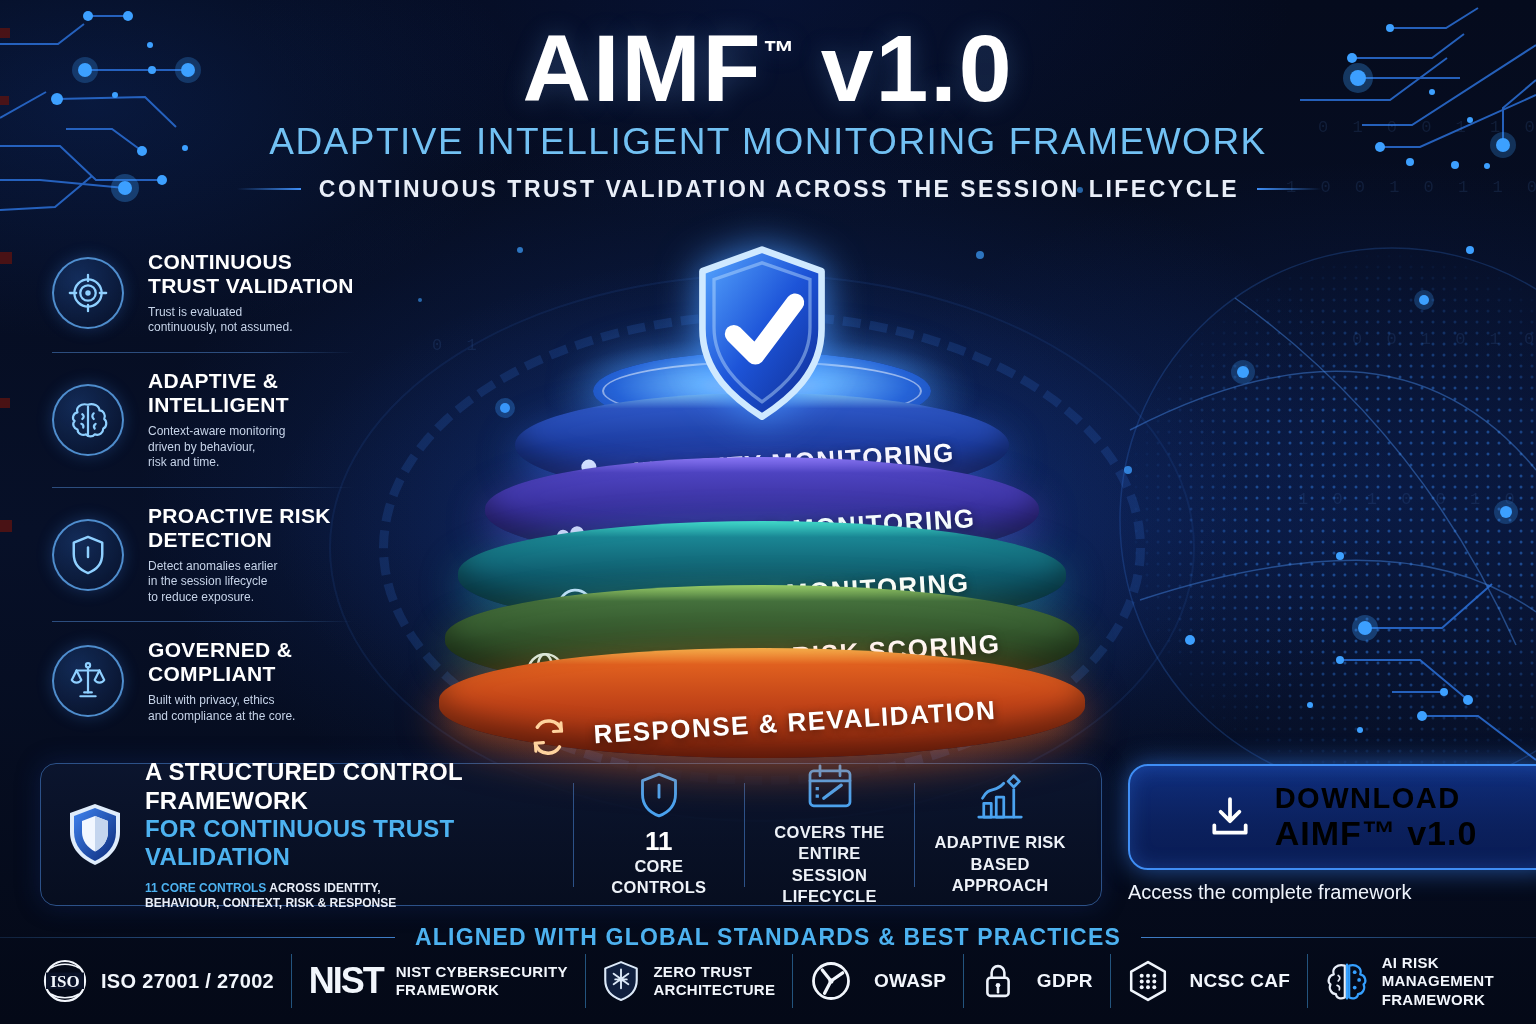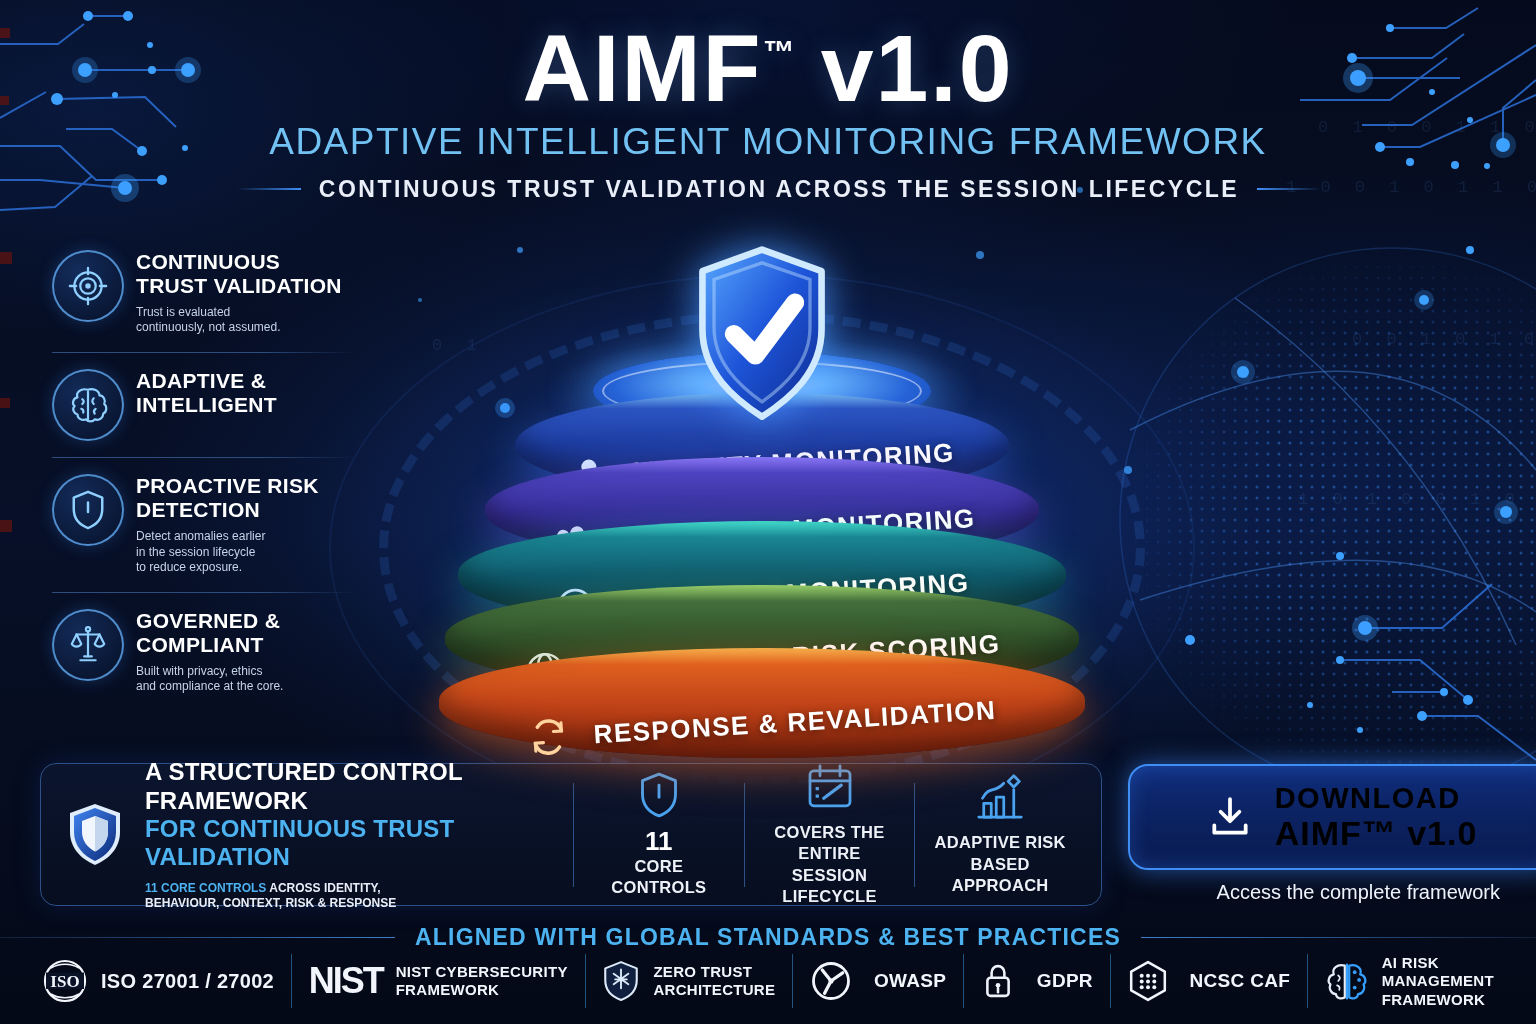--- a/index.html
+++ b/index.html
@@ -33,21 +33,21 @@
   .title .ver{margin-left:26px;}
   .subtitle{margin-top:4px;font-size:37px;font-weight:400;color:#72c1f3;letter-spacing:1.5px;}
   .tagline-row{margin-top:13px;display:flex;align-items:center;justify-content:center;gap:18px;margin-left:22px;}
   .tagline{font-size:23px;font-weight:600;color:#e9eef8;letter-spacing:2.5px;}
   .tag-dash{width:64px;height:2px;}
   .tag-dash.l{background:linear-gradient(90deg,transparent,#3f8ef5);}
   .tag-dash.r{background:linear-gradient(270deg,transparent,#3f8ef5);}
 
   
   .principles{position:absolute;left:52px;top:250px;width:302px;z-index:3;}
-  .principle{display:flex;gap:12px;align-items:flex-start;}
+  .principle{display:flex;gap:24px;align-items:center;}
   .p-icon-wrap{width:72px;height:72px;border-radius:50%;flex:0 0 auto;
     border:2px solid rgba(92,162,232,.85);display:flex;align-items:center;justify-content:center;
     background:radial-gradient(circle at 35% 30%,rgba(40,90,170,.38),rgba(8,20,48,.25));
     box-shadow:0 0 16px rgba(60,130,230,.28);}
   .p-title{font-size:21px;font-weight:700;color:#fff;line-height:1.14;white-space:pre-line;letter-spacing:.3px;}
   .p-desc{margin-top:7px;font-size:12px;color:#c6d3e8;line-height:1.3;white-space:pre-line;}
   .p-divider{height:1px;margin:16px 0;background:linear-gradient(90deg,#2c4d7e 70%,rgba(44,77,126,0));}
 
   
   .platform-halo{position:absolute;left:762px;top:336px;width:440px;height:112px;transform:translateX(-50%);
@@ -91,21 +91,21 @@
 
   
   .dl-btn{position:absolute;left:1128px;top:764px;width:428px;height:106px;z-index:3;
     border-radius:20px;border:2px solid #3f8ef5;cursor:pointer;
     background:linear-gradient(180deg,#11318114 0%,#0a1d56 100%),linear-gradient(180deg,#103081 0%,#0a1d56 100%);
     box-shadow:0 0 26px rgba(56,130,246,.6),inset 0 0 20px rgba(56,130,246,.28);
     display:flex;align-items:center;justify-content:center;gap:22px;}
   .dl-text{text-align:left;}
   .dl-l1{font-size:29px;font-weight:700;letter-spacing:1.5px;line-height:1.12;}
   .dl-l2{font-size:34px;font-weight:700;letter-spacing:1px;line-height:1.12;}
-  .dl-caption{position:absolute;left:1128px;top:881px;width:372px;text-align:right;z-index:3;
+  .dl-caption{position:absolute;left:1128px;top:881px;width:372px;text-align:left;z-index:3;
     font-size:20px;color:#eef3fb;}
 
   
   .f-heading-row{position:absolute;top:924px;left:0;width:100%;z-index:3;
     display:flex;align-items:center;justify-content:center;gap:20px;}
   .f-line{height:1.5px;flex:0 0 auto;}
   .f-line.l{width:408px;background:linear-gradient(90deg,rgba(70,140,220,.15),#3f7ec8);}
   .f-line.r{width:408px;background:linear-gradient(270deg,rgba(70,140,220,.15),#3f7ec8);}
   .f-heading{font-size:23px;font-weight:700;color:#4db2f0;letter-spacing:1.2px;white-space:nowrap;}
   .standards{position:absolute;left:42px;top:954px;width:1452px;z-index:3;
@@ -287,20 +287,23 @@
       <div class="p-icon-wrap">
         <svg width="42" height="42" viewBox="0 0 44 44" stroke="#8fd0ff" stroke-width="2.3" fill="none" stroke-linecap="round" stroke-linejoin="round">
           <path d="M22 6 C14 4 9 9 11 14 C6 15 5 21 8 23 C5 26 7 31 11 32 C11 36 16 39 20 37 C22 40 27 40 29 37 C34 39 38 35 38 31 C42 29 42 23 39 21 C41 17 38 12 34 12 C34 7 27 4 22 6 Z"></path>
           <path d="M22 8v29"></path>
           <path d="M16 16q3 2 0 5M28 15q-3 3 0 6M15 26q3 1 2 4M30 26q-3 2 -1 5"></path>
         </svg>
       </div>
       <div class="p-text">
         <div class="p-title">ADAPTIVE &amp;
 INTELLIGENT</div>
+        <div class="p-desc">Context-aware monitoring
+driven by behaviour,
+risk and time.</div>
       </div>
     </div>
     <div class="p-divider"></div>
 
     <div class="principle">
       <div class="p-icon-wrap">
         <svg width="38" height="42" viewBox="0 0 40 44" stroke="#8fd0ff" stroke-width="2.6" fill="none" stroke-linecap="round" stroke-linejoin="round">
           <path d="M20 3 L35 9 V21 C35 32 28 38 20 41 C12 38 5 32 5 21 V9 Z"></path>
           <path d="M20 14v10"></path>
         </svg>

